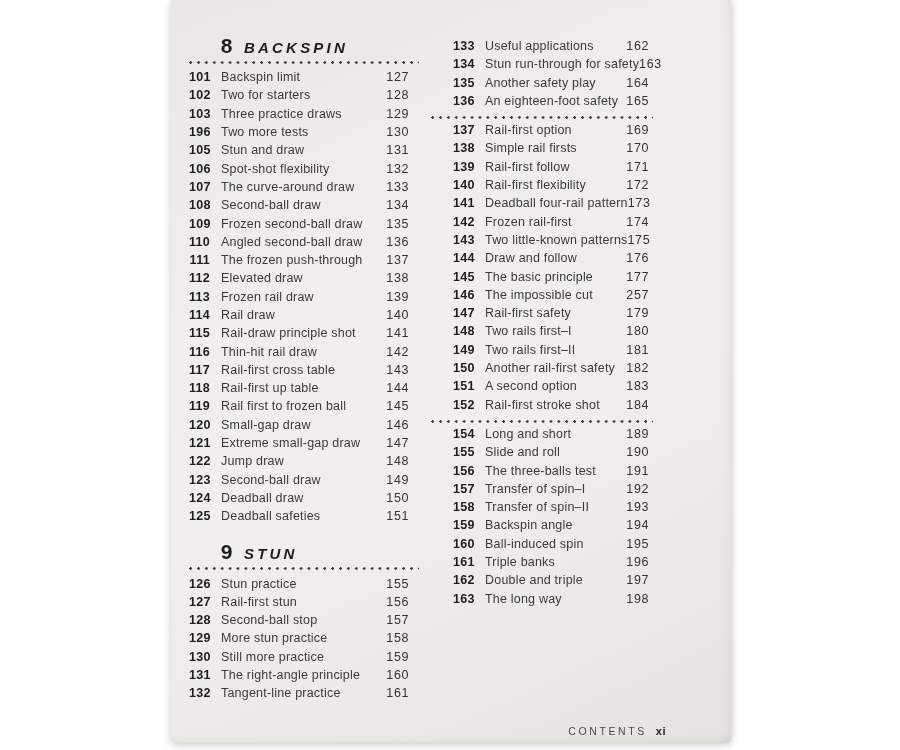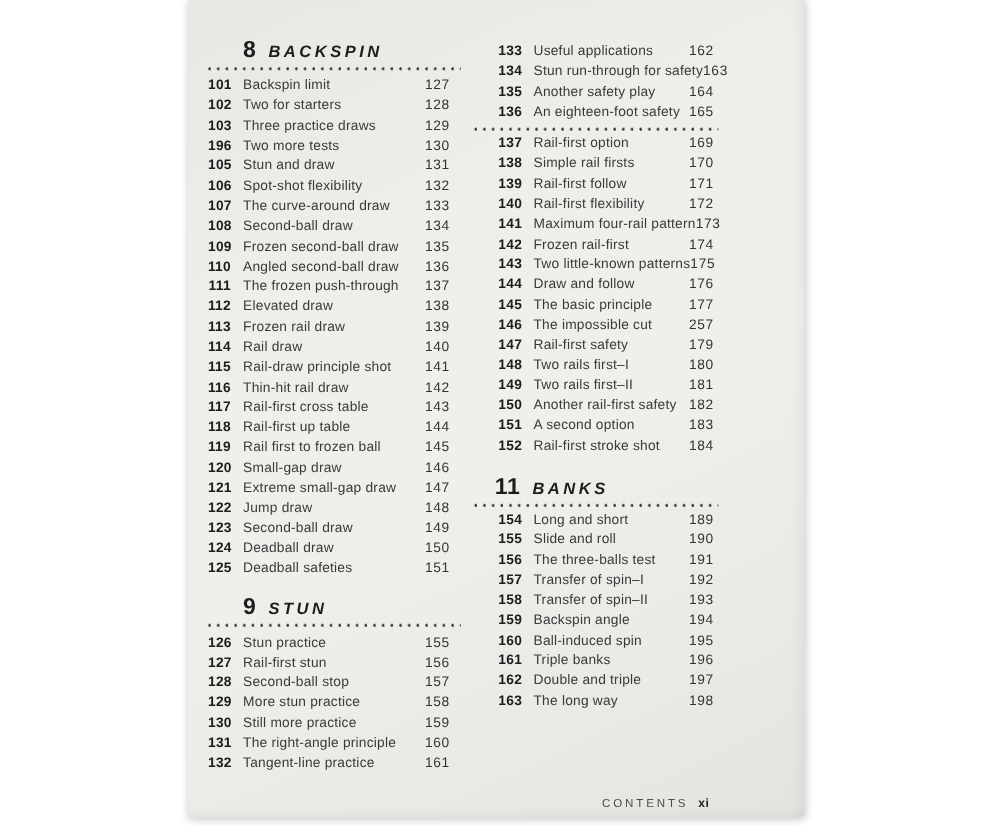--- a/index.html
+++ b/index.html
@@ -69,21 +69,21 @@
   }
   .ti{
     margin-left:11px;flex:1;
     color:var(--ink,#3a3a3a);
     letter-spacing:.2px;
   }
   .pg{
     text-align:right;color:#333333;letter-spacing:.6px;
   }
   #page-footer{
-    position:absolute;top:725px;right:86px;
+    position:absolute;top:725px;right:65px;
     display:flex;align-items:flex-start;
   }
   #footer-label{
     font-size:10.5px;letter-spacing:2.6px;color:#4b4b4b;
   }
   #footer-pagenum{
     margin-left:9px;font-size:11px;font-weight:bold;color:#1e1e1e;letter-spacing:.5px;
   }
 </style>
 </head>
@@ -307,21 +307,21 @@
              <span class="ti">Rail-first follow</span>
              <span class="pg">171</span>
            </div>
           <div class="row">
              <span class="no">140</span>
              <span class="ti">Rail-first flexibility</span>
              <span class="pg">172</span>
            </div>
           <div class="row">
              <span class="no">141</span>
-             <span class="ti">Maximum four-rail pattern</span>
+             <span class="ti">Deadball four-rail pattern</span>
              <span class="pg">173</span>
            </div>
           <div class="row">
              <span class="no">142</span>
              <span class="ti">Frozen rail-first</span>
              <span class="pg">174</span>
            </div>
           <div class="row">
              <span class="no">143</span>
              <span class="ti">Two little-known patterns</span>
@@ -366,24 +366,20 @@
              <span class="no">151</span>
              <span class="ti">A second option</span>
              <span class="pg">183</span>
            </div>
           <div class="row">
              <span class="no">152</span>
              <span class="ti">Rail-first stroke shot</span>
              <span class="pg">184</span>
            </div>
         </div>
-        <div class="chapter">
-           <span class="ch-num">11</span>
-           <span class="ch-title">BANKS</span>
-         </div>
          <div class="rule"></div>
         <div class="entries">
           <div class="row">
              <span class="no">154</span>
              <span class="ti">Long and short</span>
              <span class="pg">189</span>
            </div>
           <div class="row">
              <span class="no">155</span>
              <span class="ti">Slide and roll</span>

